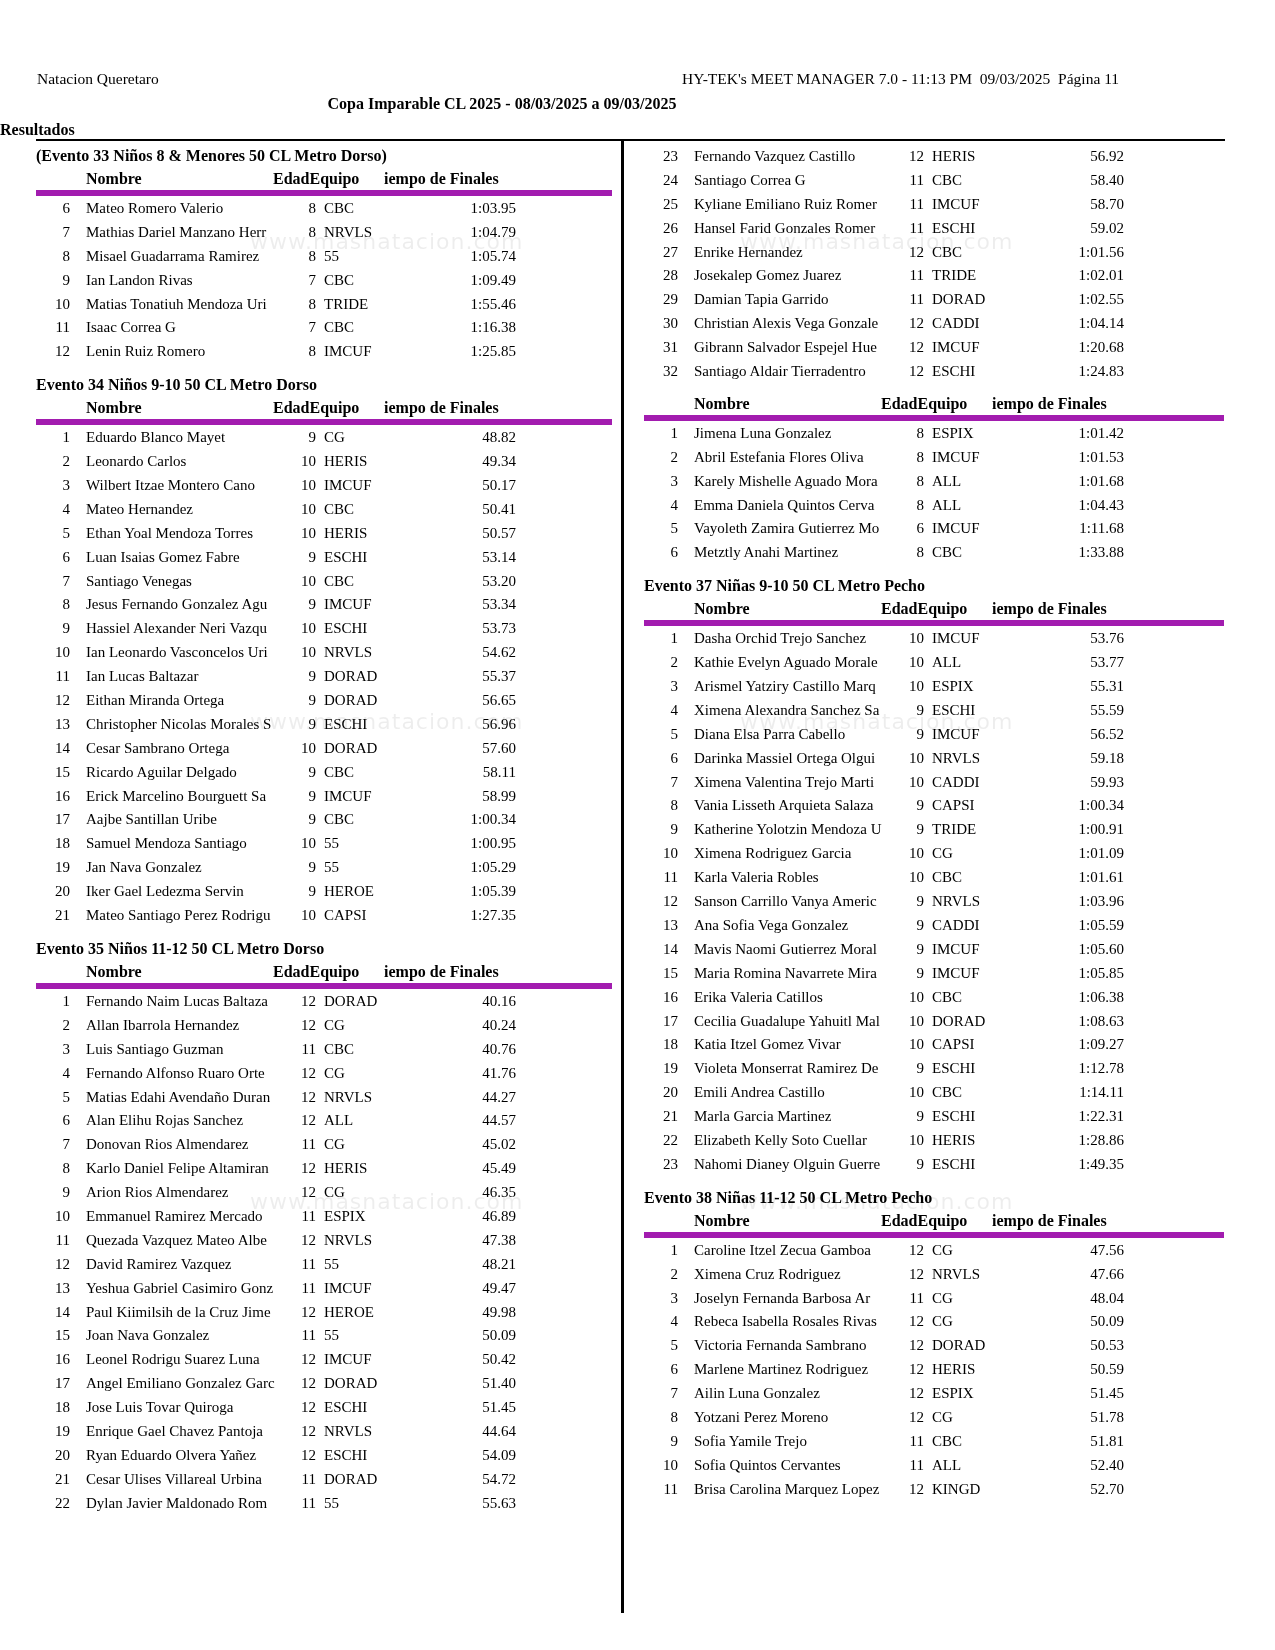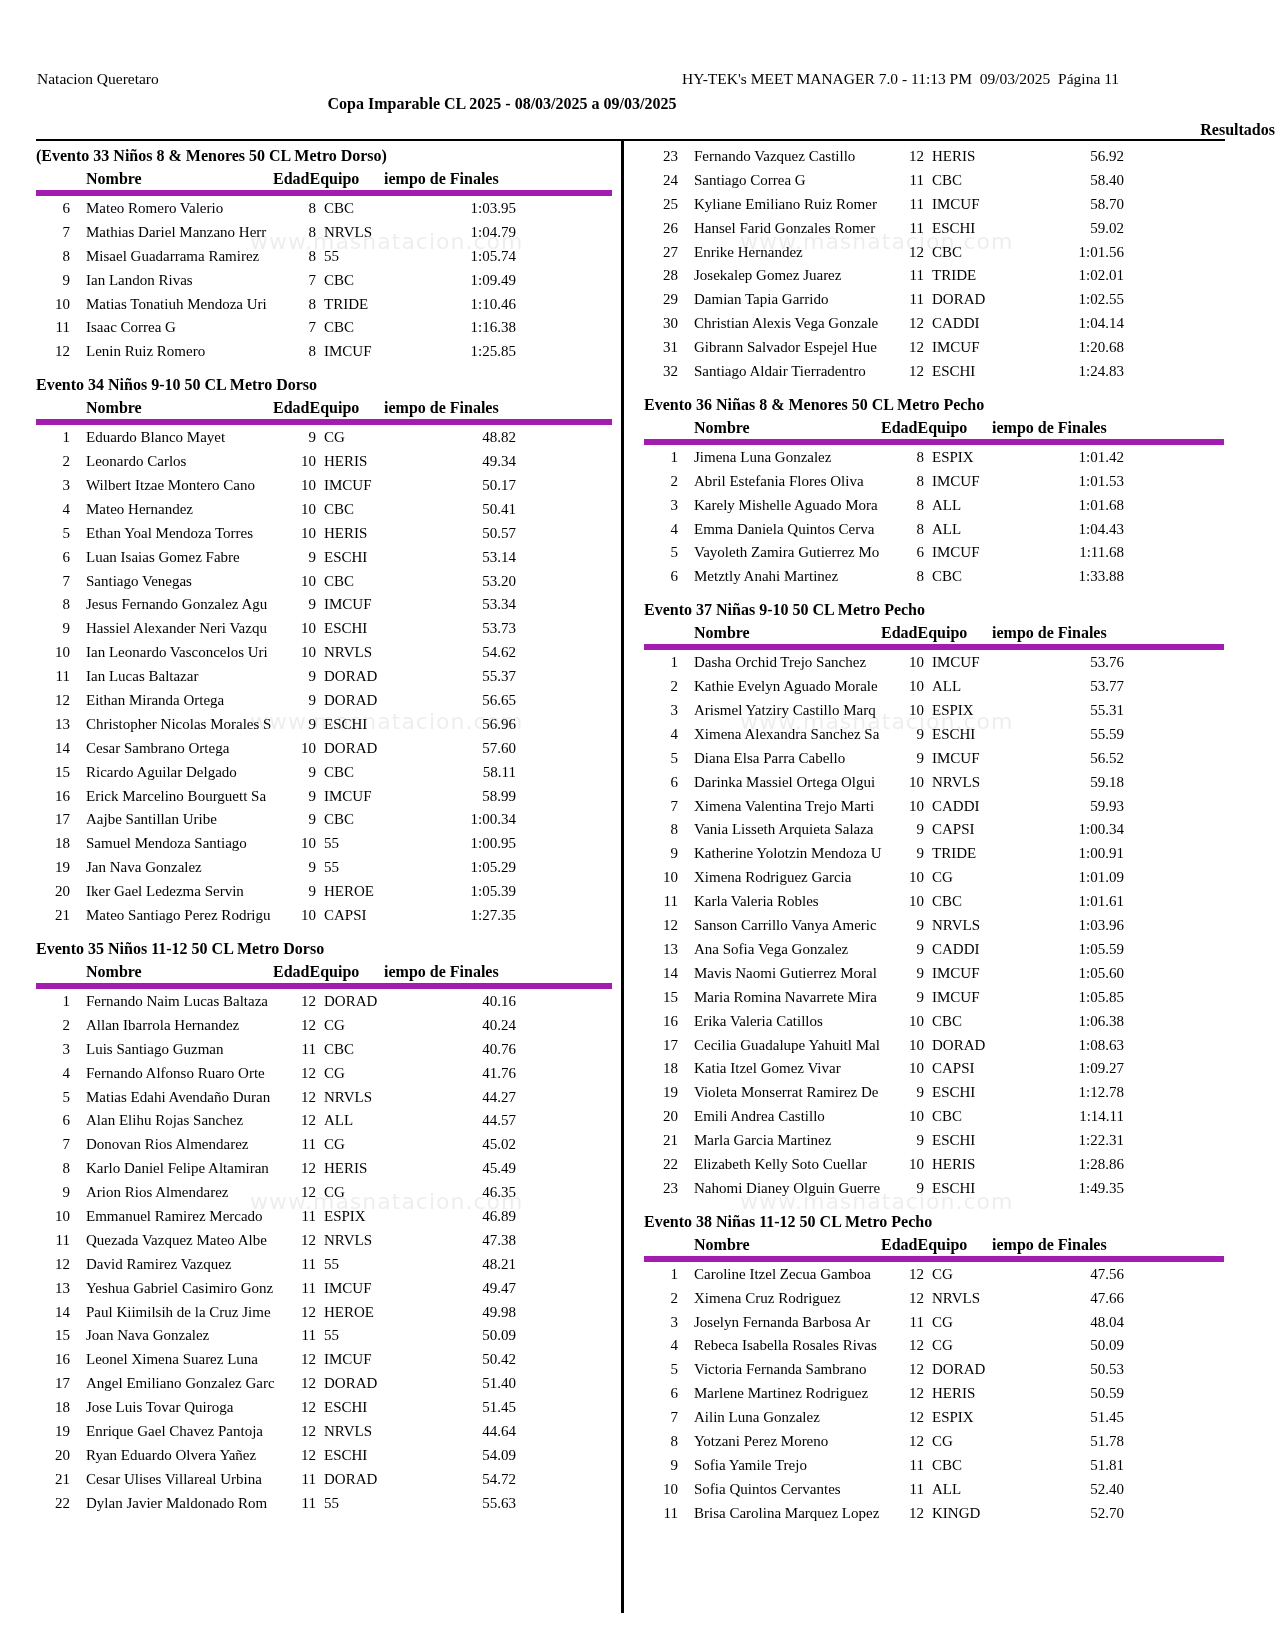--- a/index.html
+++ b/index.html
@@ -2,21 +2,21 @@
 <html><head>
 <meta charset="utf-8">
 <style>
   html, body { margin:0; padding:0; background:#ffffff; }
   body { width:1275px; height:1650px; position:relative; overflow:hidden;
          font-family:"Liberation Serif", "DejaVu Serif", serif; color:#000; }
   .hdr-left { position:absolute; left:37px; top:70px; font-size:15.5px; }
   .hdr-right { position:absolute; left:662px; top:70px; font-size:15.5px; white-space:pre;margin-left:20px; }
   .hdr-title { position:absolute; left:0; width:1010px; top:95px; text-align:center; font-size:16px; font-weight:bold; }
   .hdr-title span { position:relative; left:-3px; }
-  .hdr-sub { position:absolute; left:0; width:1275px; top:121px; text-align:right; font-size:16px; font-weight:bold; }
+  .hdr-sub { position:absolute; left:0; width:1275px; top:121px; text-align:left; font-size:16px; font-weight:bold; }
   .hdr-sub span { position:relative; left:0px; }
   .topline { position:absolute; left:36px; top:139px; width:1189px; height:2px; background:#000; }
   .vline { position:absolute; left:621px; top:139px; width:3px; height:1474px; background:#000; }
   .col { position:absolute; }
   .col-left { left:36px; top:144px; width:576px; }
   .col-right { left:644px; top:144px; width:580px; }
   .event-title { font-weight:bold; font-size:16px; height:24px; line-height:24px; white-space:nowrap; }
   .head-row { position:relative; height:22px; border-bottom:6px solid #a21caf; font-weight:bold; font-size:16px; line-height:22px; }
   .head-row span { position:absolute; top:0; white-space:nowrap; }
   .row { position:relative; height:23.9px; font-size:15px; line-height:24px; }
@@ -84,21 +84,21 @@
       <span class="c-name">Ian Landon Rivas</span>
       <span class="c-age">7</span>
       <span class="c-team">CBC</span>
       <span class="c-time">1:09.49</span>
     </div>
     <div class="row">
       <span class="c-place">10</span>
       <span class="c-name">Matias Tonatiuh Mendoza Uri</span>
       <span class="c-age">8</span>
       <span class="c-team">TRIDE</span>
-      <span class="c-time">1:10.46</span>
+      <span class="c-time">1:55.46</span>
     </div>
     <div class="row">
       <span class="c-place">11</span>
       <span class="c-name">Isaac Correa G</span>
       <span class="c-age">7</span>
       <span class="c-team">CBC</span>
       <span class="c-time">1:16.38</span>
     </div>
     <div class="row">
       <span class="c-place">12</span>
@@ -368,21 +368,21 @@
     </div>
     <div class="row">
       <span class="c-place">15</span>
       <span class="c-name">Joan Nava Gonzalez</span>
       <span class="c-age">11</span>
       <span class="c-team">55</span>
       <span class="c-time">50.09</span>
     </div>
     <div class="row">
       <span class="c-place">16</span>
-      <span class="c-name">Leonel Ximena Suarez Luna</span>
+      <span class="c-name">Leonel Rodrigu Suarez Luna</span>
       <span class="c-age">12</span>
       <span class="c-team">IMCUF</span>
       <span class="c-time">50.42</span>
     </div>
     <div class="row">
       <span class="c-place">17</span>
       <span class="c-name">Angel Emiliano Gonzalez Garc</span>
       <span class="c-age">12</span>
       <span class="c-team">DORAD</span>
       <span class="c-time">51.40</span>
@@ -488,21 +488,20 @@
       <span class="c-time">1:20.68</span>
     </div>
     <div class="row">
       <span class="c-place">32</span>
       <span class="c-name">Santiago Aldair Tierradentro</span>
       <span class="c-age">12</span>
       <span class="c-team">ESCHI</span>
       <span class="c-time">1:24.83</span>
     </div>
     <div class="gap"></div>
-    <div class="event-title">Evento 36  Niñas 8 &amp; Menores 50 CL Metro Pecho</div>
     <div class="head-row">
       <span class="h-name">Nombre</span>
       <span class="h-edad">EdadEquipo</span>
       <span class="h-tiempo">iempo de Finales</span>
     </div>
     <div class="row">
       <span class="c-place">1</span>
       <span class="c-name">Jimena Luna Gonzalez</span>
       <span class="c-age">8</span>
       <span class="c-team">ESPIX</span>

